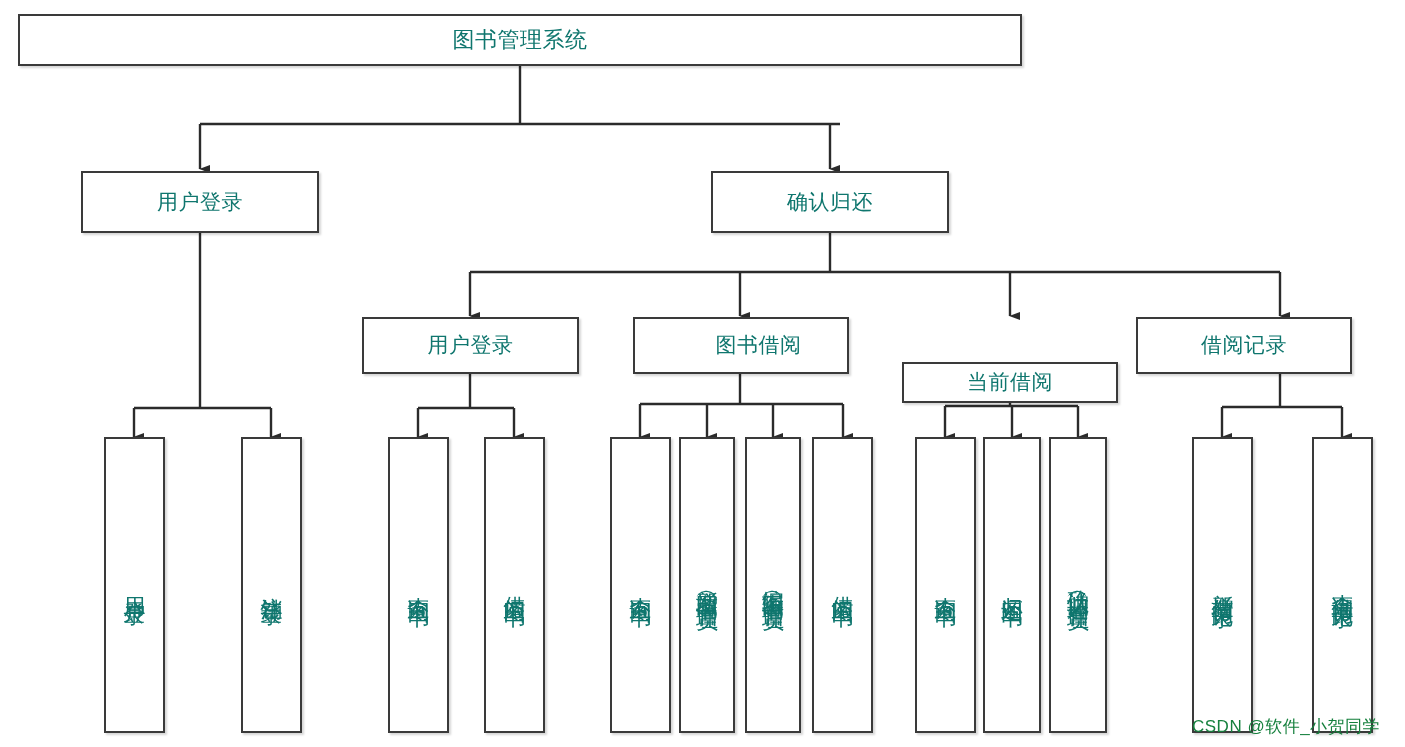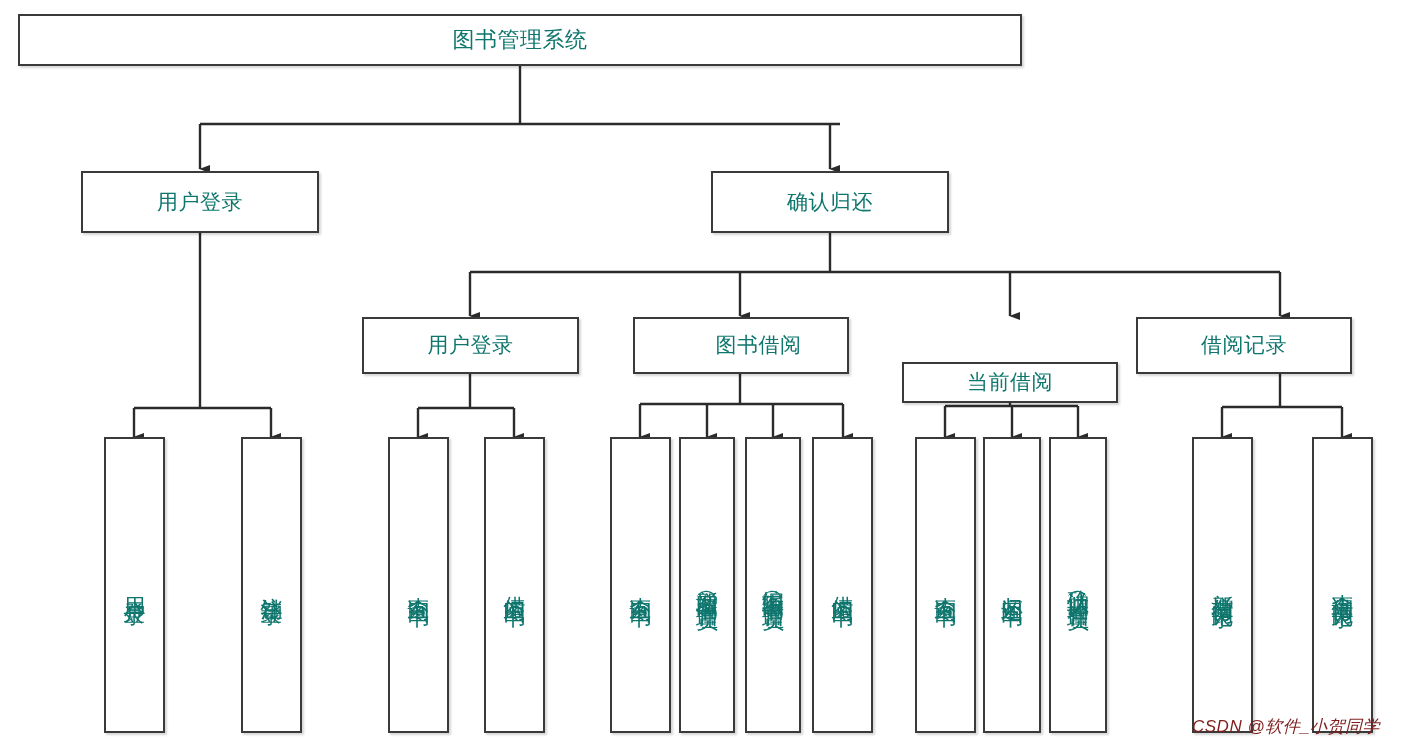--- a/index.html
+++ b/index.html
@@ -55,26 +55,25 @@
   .node.vert .label {
     writing-mode: vertical-rl;
     text-orientation: upright;
     font-size: 22px;
     letter-spacing: 3px;
     line-height: 1;
     max-height: 100%;
   }
   .watermark {
     position: absolute;
-    color: #7f1d1d;
+    color: #15803d;
     font-size: 17px;
     letter-spacing: 0.5px;
     white-space: nowrap;
     user-select: none;
-    font-style: italic;
   }
 </style>
 </head>
 <body>
 
 <div id="canvas">
 
   <svg id="wires" viewBox="0 0 1405 747">
     <defs>
       <marker id="arrow" markerWidth="9" markerHeight="11" refX="4.5" refY="10.2" orient="auto" markerUnits="userSpaceOnUse">

